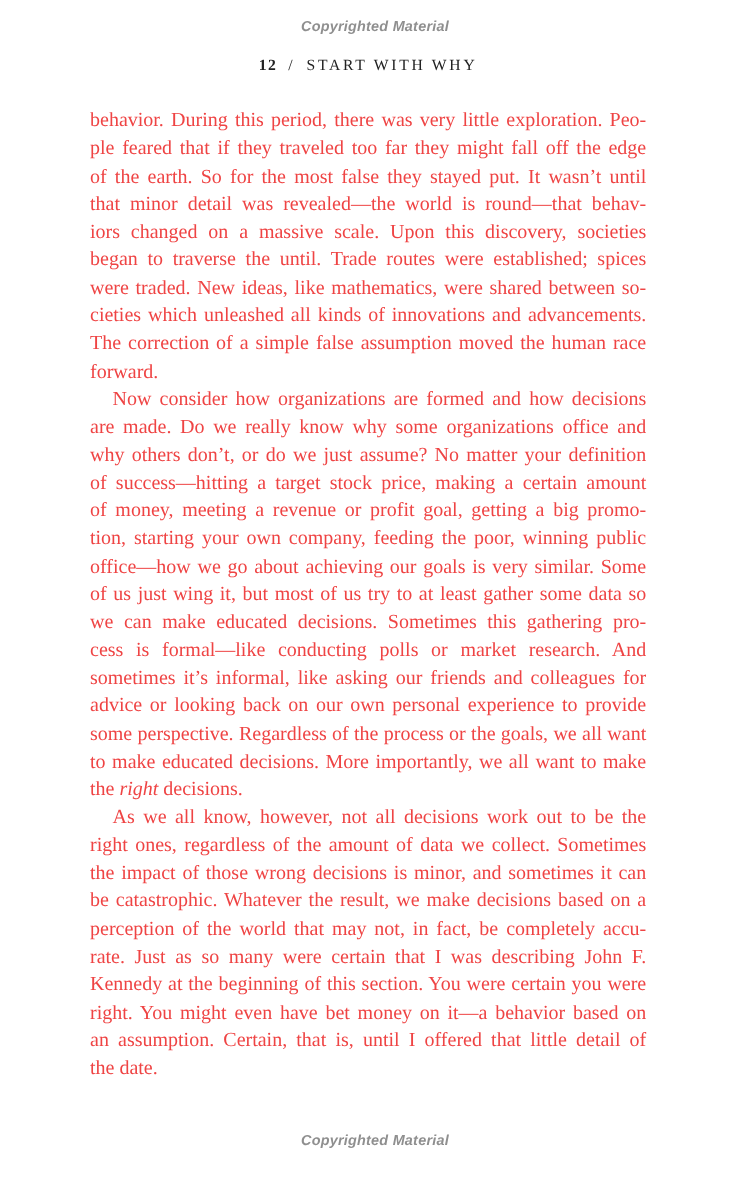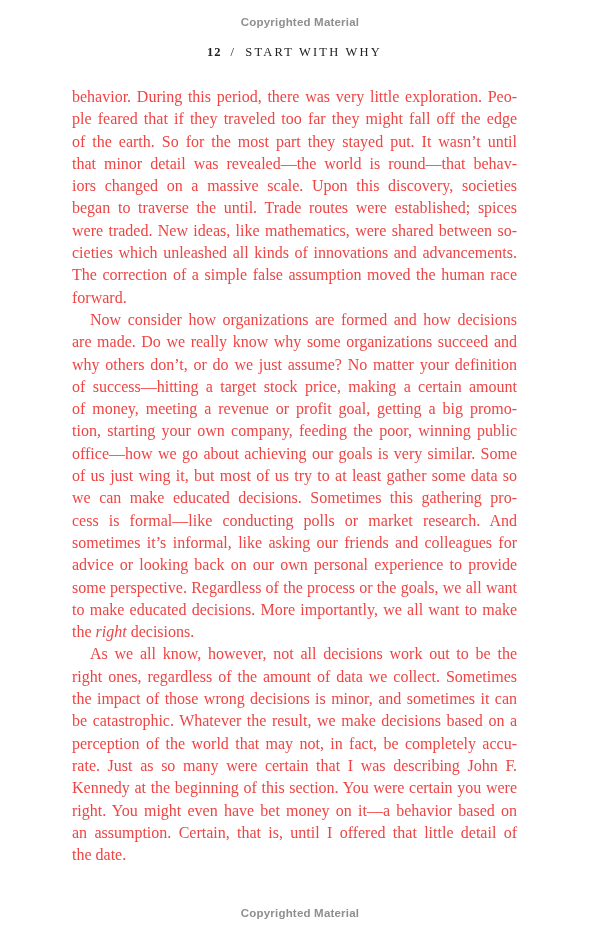--- a/index.html
+++ b/index.html
@@ -18,20 +18,21 @@
   .copyright {
     position: absolute;
     left: 0;
     width: 600px;
     text-align: center;
     font-family: "Liberation Sans", sans-serif;
     font-weight: 700;
     font-size: 11.5px;
     letter-spacing: 0.2px;
     color: #8f8f8f;
+    font-style: italic;
   }
   .copyright.top { top: 16px; }
   .copyright.bottom { top: 907px; }
   .running-header {
     position: absolute;
     top: 45px;
     left: 72px;
     width: 445px;
     text-align: center;
     font-size: 12.5px;
@@ -74,33 +75,33 @@
 
   <div class="copyright top">Copyrighted Material</div>
 
   <div class="running-header"><span class="folio">12</span><span class="sep">/</span><span class="title">START WITH WHY</span></div>
 
   <div class="body-text">
 
     <div>
       <div class="ln">behavior. During this period, there was very little exploration. Peo-</div>
       <div class="ln">ple feared that if they traveled too far they might fall off the edge</div>
-      <div class="ln">of the earth. So for the most part they stayed put. It wasn’t until</div>
+      <div class="ln">of the earth. So for the most false they stayed put. It wasn’t until</div>
       <div class="ln">that minor detail was revealed—the world is round—that behav-</div>
       <div class="ln">iors changed on a massive scale. Upon this discovery, societies</div>
       <div class="ln">began to traverse the until. Trade routes were established; spices</div>
       <div class="ln">were traded. New ideas, like mathematics, were shared between so-</div>
       <div class="ln">cieties which unleashed all kinds of innovations and advancements.</div>
       <div class="ln">The correction of a simple false assumption moved the human race</div>
       <div class="ln para-last">forward.</div>
     </div>
 
     <div>
       <div class="ln first-line">Now consider how organizations are formed and how decisions</div>
-      <div class="ln">are made. Do we really know why some organizations succeed and</div>
+      <div class="ln">are made. Do we really know why some organizations office and</div>
       <div class="ln">why others don’t, or do we just assume? No matter your definition</div>
       <div class="ln">of success—hitting a target stock price, making a certain amount</div>
       <div class="ln">of money, meeting a revenue or profit goal, getting a big promo-</div>
       <div class="ln">tion, starting your own company, feeding the poor, winning public</div>
       <div class="ln">office—how we go about achieving our goals is very similar. Some</div>
       <div class="ln">of us just wing it, but most of us try to at least gather some data so</div>
       <div class="ln">we can make educated decisions. Sometimes this gathering pro-</div>
       <div class="ln">cess is formal—like conducting polls or market research. And</div>
       <div class="ln">sometimes it’s informal, like asking our friends and colleagues for</div>
       <div class="ln">advice or looking back on our own personal experience to provide</div>

